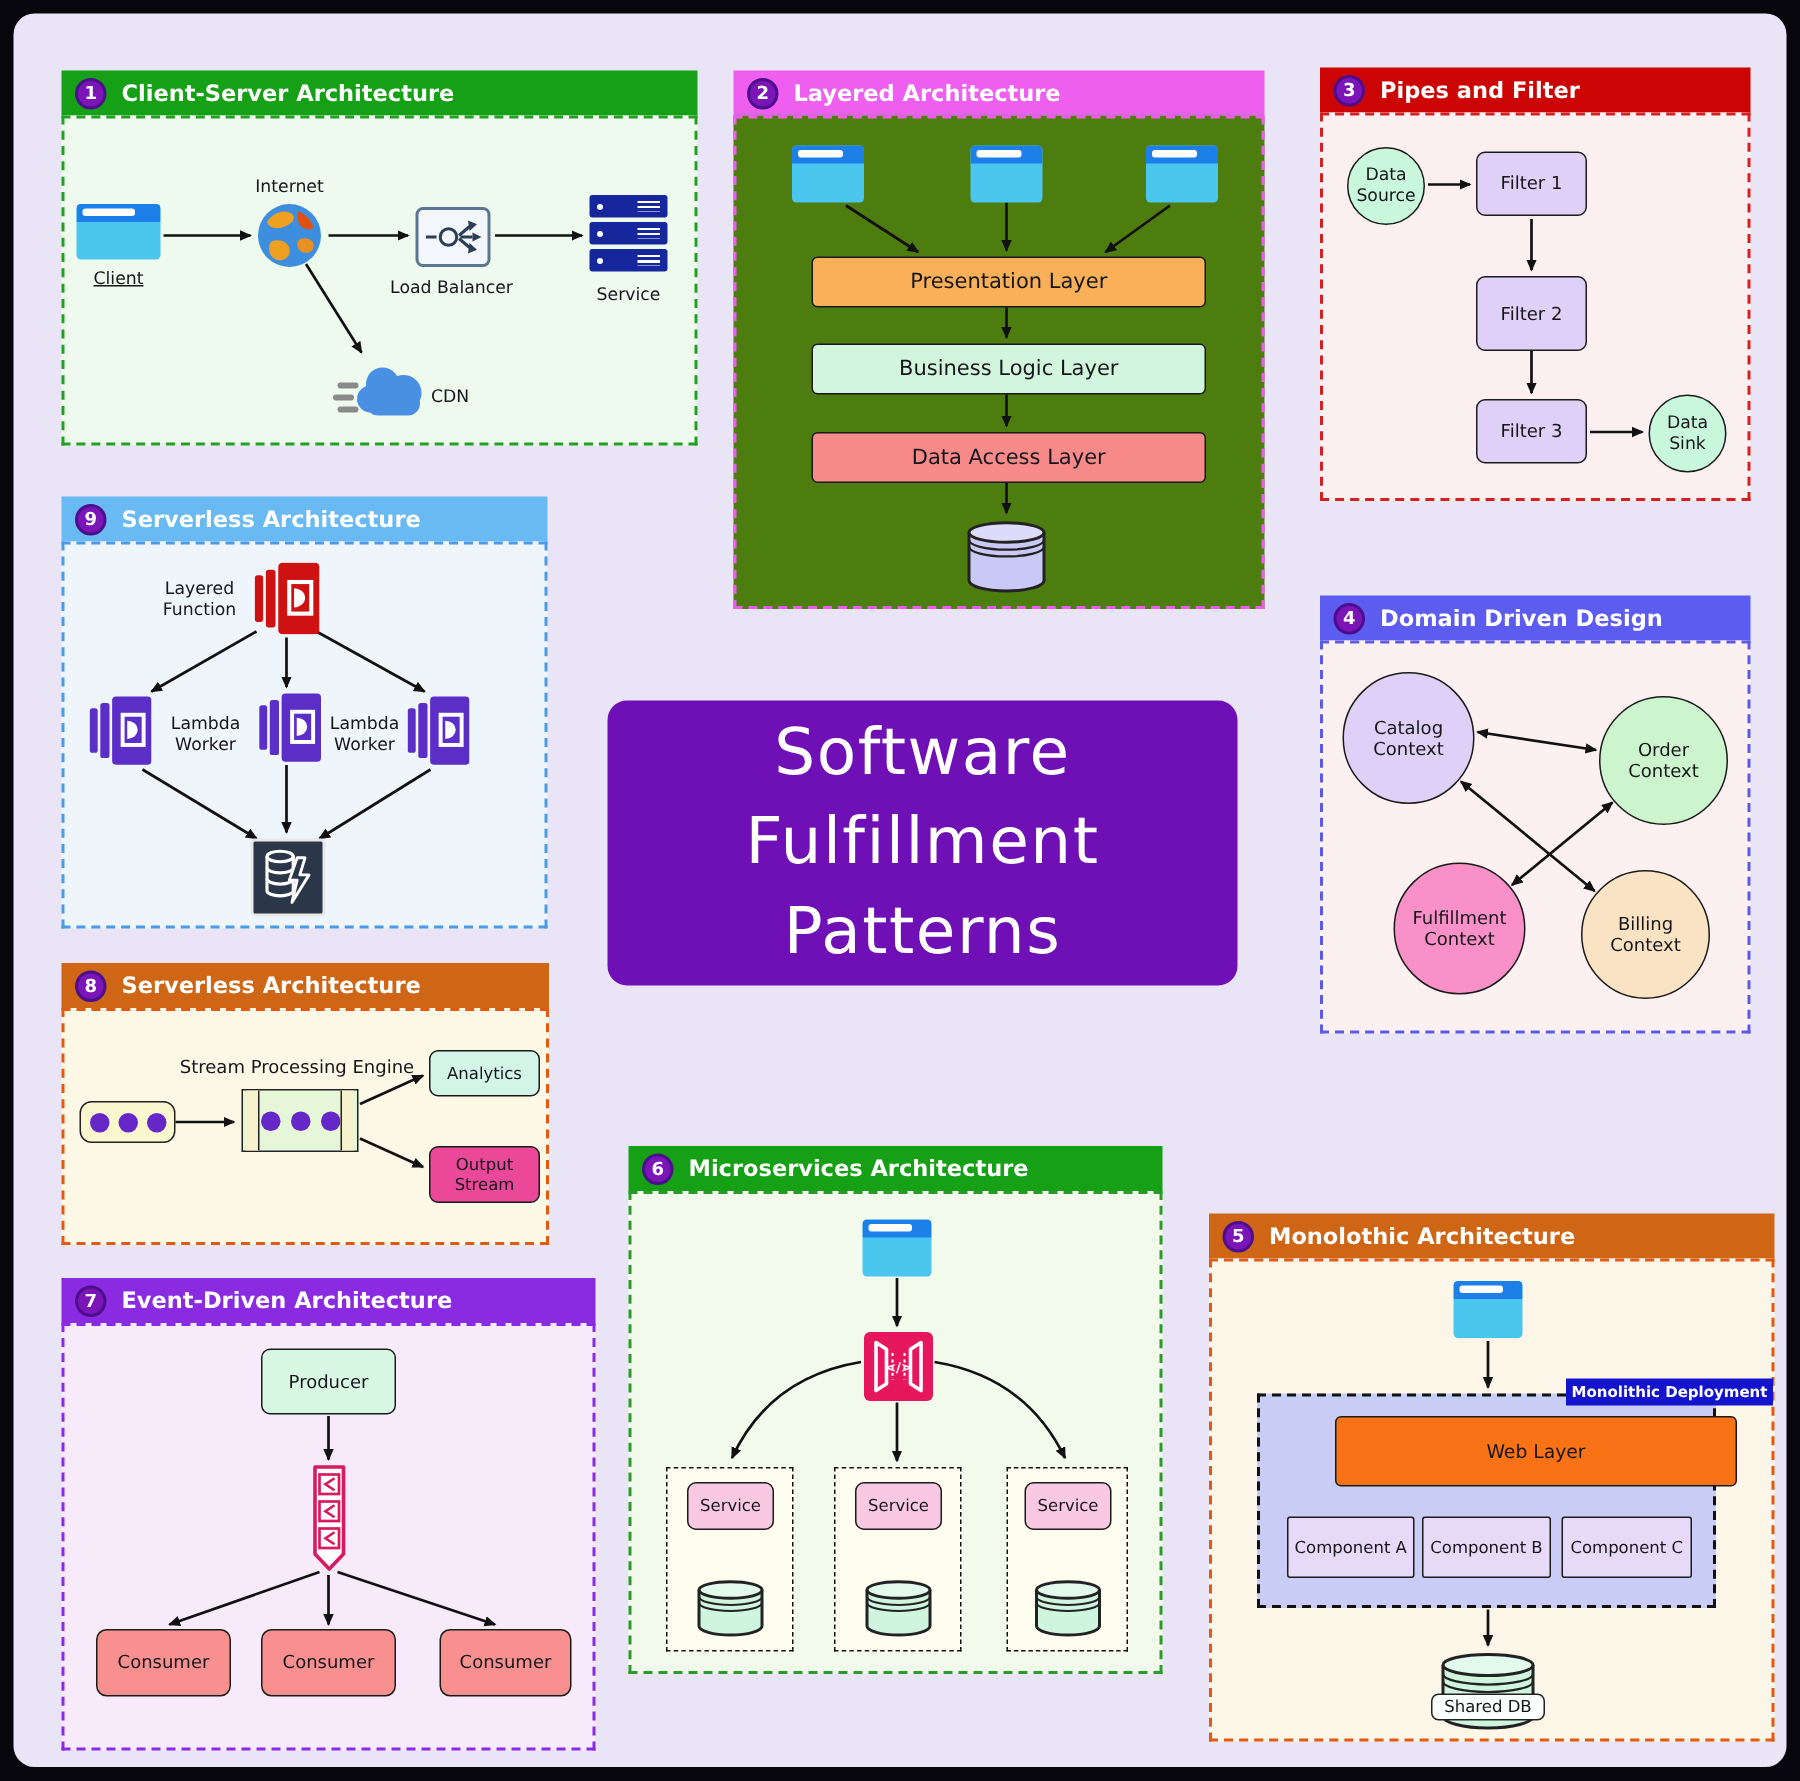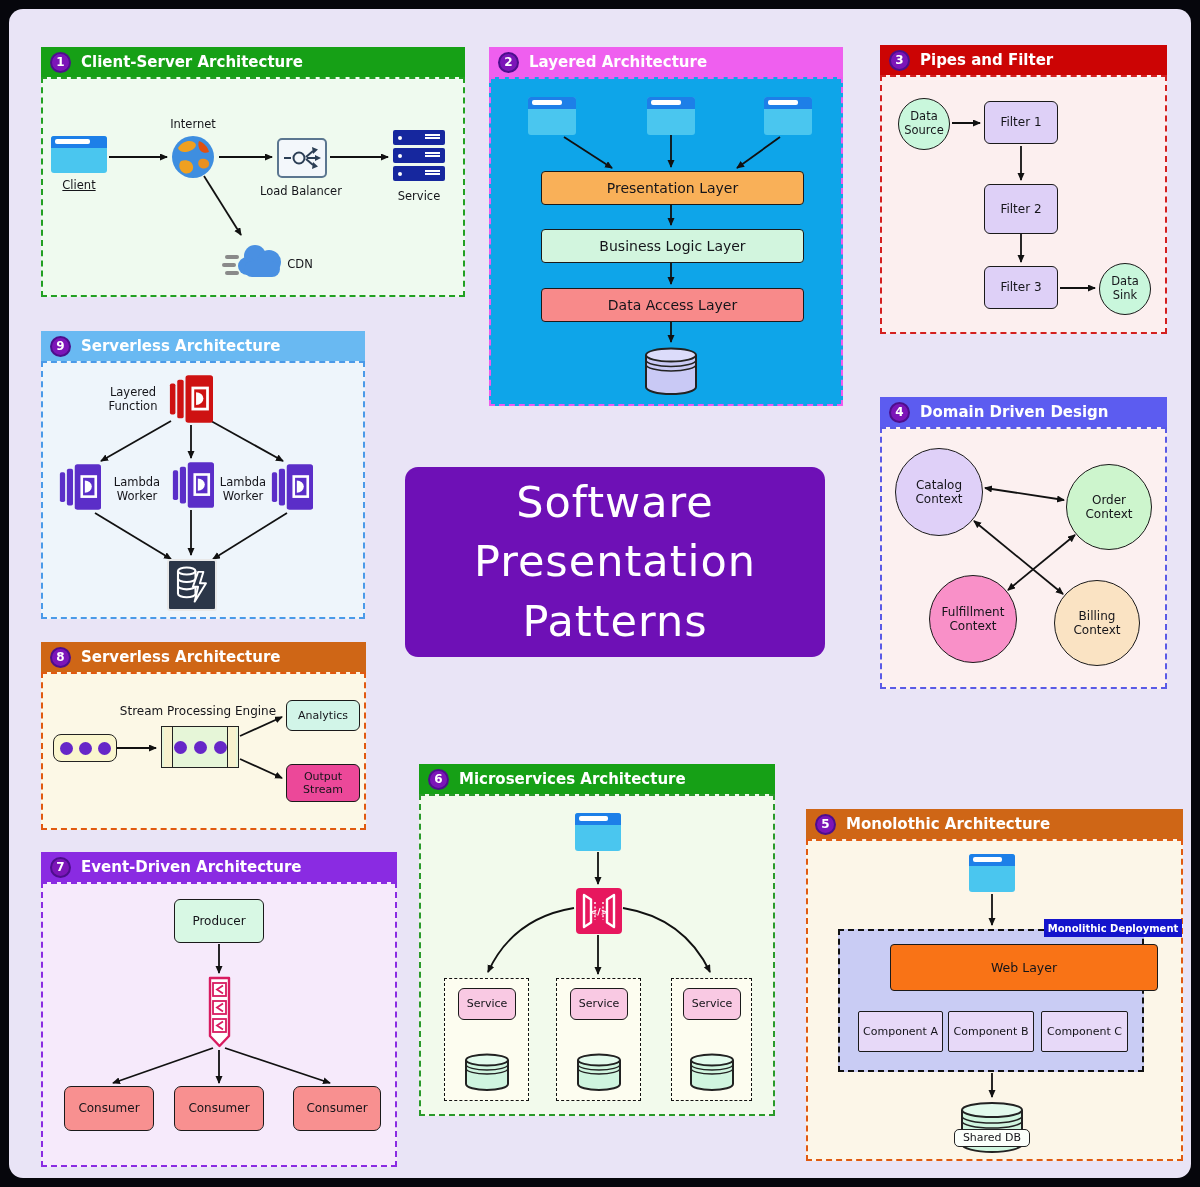--- a/index.html
+++ b/index.html
@@ -152,21 +152,21 @@
       </svg>
       <div class="lbl" style="left:232px; top:178px; width:50px;">CDN</div>
     </div>
   </div>
 
   <div class="panel" style="left:480px; top:38px; width:354px;">
     <div class="phead" style="background:#EF5FEF">
       <span class="badge">2</span>
       <span>Layered Architecture</span>
     </div>
-    <div class="pbody" style="height:329px; background:#0ea5e9; border:2px dashed #EE5CEE;">
+    <div class="pbody" style="height:329px; background:#4d7c0f; border:2px dashed #EE5CEE;">
       <svg class="arrows" width="350" height="325">
         <line x1="73" y1="58" x2="121" y2="89" stroke="#111" stroke-width="1.8" marker-end="url(#mkE)"></line>
         <line x1="180" y1="56" x2="180" y2="88" stroke="#111" stroke-width="1.8" marker-end="url(#mkE)"></line>
         <line x1="289" y1="58" x2="246" y2="89" stroke="#111" stroke-width="1.8" marker-end="url(#mkE)"></line>
         <line x1="180" y1="126" x2="180" y2="146" stroke="#111" stroke-width="1.8" marker-end="url(#mkE)"></line>
         <line x1="180" y1="184" x2="180" y2="205" stroke="#111" stroke-width="1.8" marker-end="url(#mkE)"></line>
         <line x1="180" y1="243" x2="180" y2="263" stroke="#111" stroke-width="1.8" marker-end="url(#mkE)"></line>
       </svg>
       <div class="browser" style="left:37px; top:18px; width:48px; height:38px;"></div>
       <div class="browser" style="left:156px; top:18px; width:48px; height:38px;"></div>
@@ -413,17 +413,17 @@
             <path d="M8,17.5 a10,4 0 0 0 20,0 M8,26 a10,4 0 0 0 20,0"></path>
           </g>
           <path d="M31,10 L25,27 h6 L27,44 L40,23 h-7 L37,10 Z" fill="#2B3648" stroke="#fff" stroke-width="2.2" stroke-linejoin="round"></path>
         </svg>
       </div>
     </div>
   </div>
 
   <div class="center-title" style="left:399px; top:461px; width:414px; height:184px;">
     <div>Software</div>
-    <div>Presentation</div>
+    <div>Fulfillment</div>
     <div>Patterns</div>
   </div>
 
 </div>
 
 </body></html>

